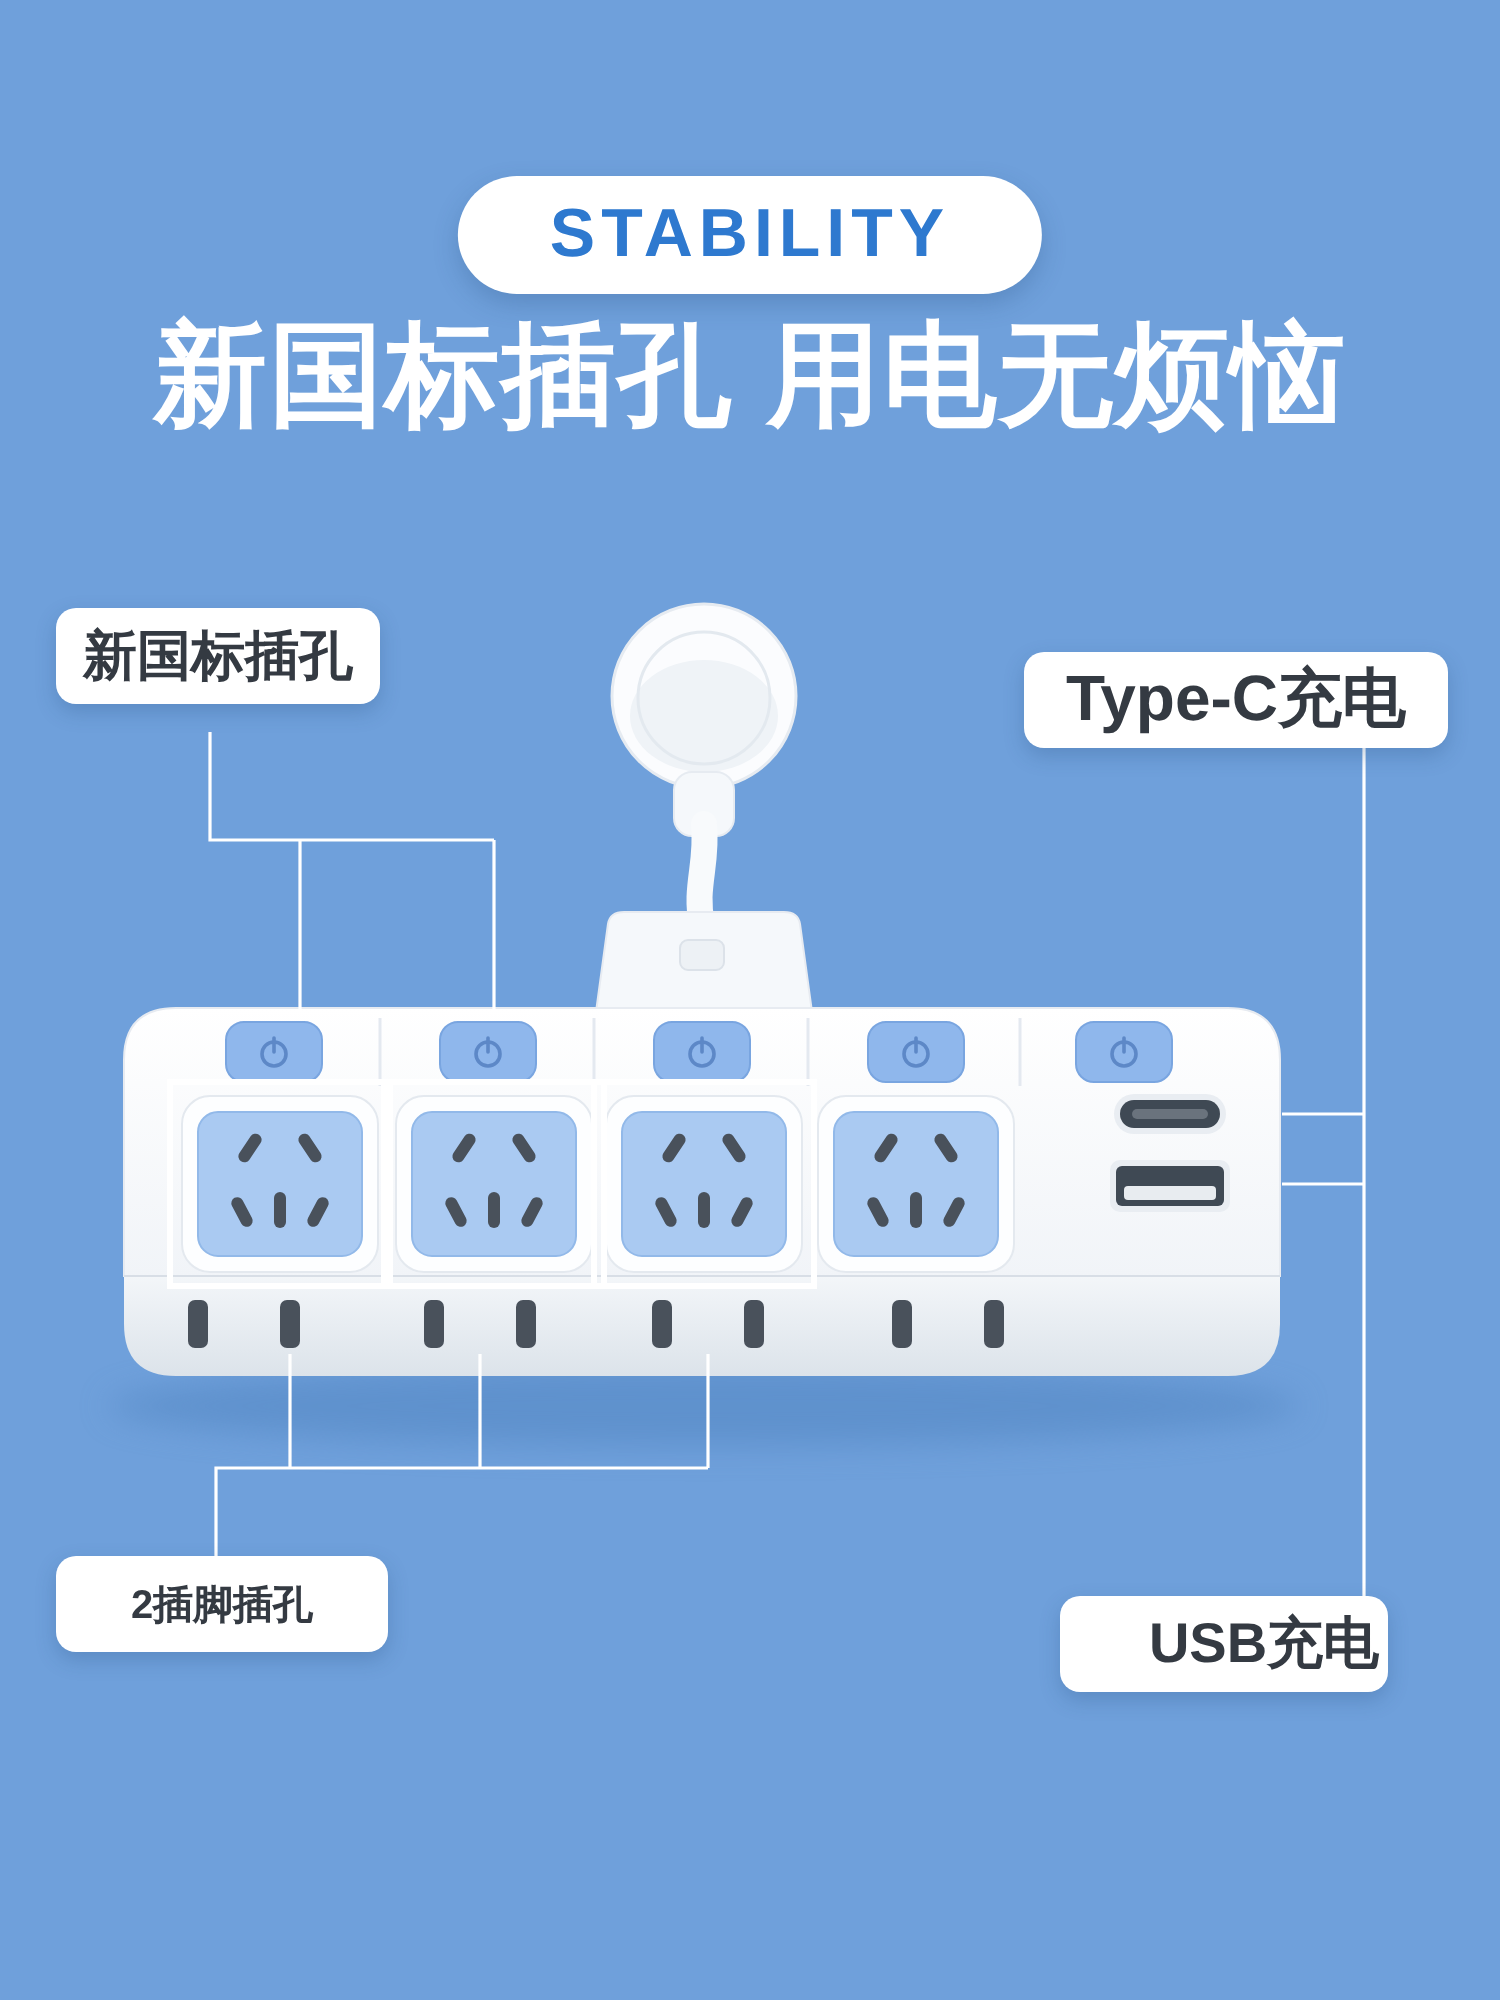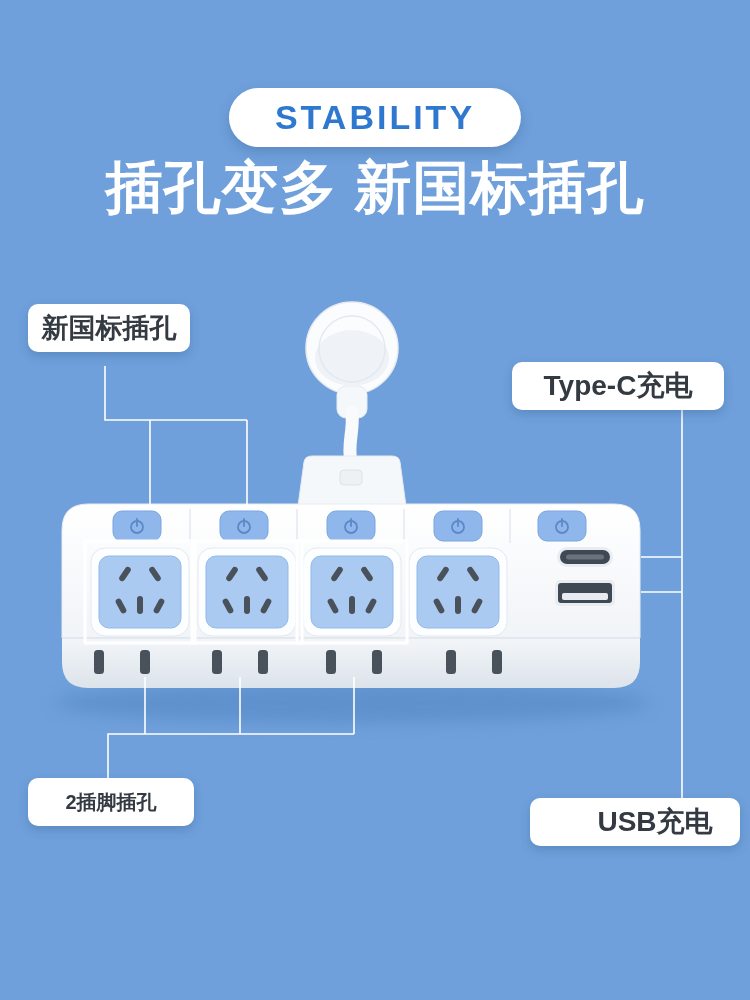--- a/index.html
+++ b/index.html
@@ -15,43 +15,43 @@
   .badge span { font-size:34px; font-weight:bold; letter-spacing:3px; color:var(--badge-text,#2E79CF); }
 
   .heading { position:absolute; top:150px; left:0; width:100%; text-align:center;
     font-size:57px; font-weight:bold; color:var(--heading-text,#FFFFFF); letter-spacing:1px; z-index:3; }
 
   .callout { position:absolute; background:#fff; border-radius:10px;
     display:flex; align-items:center; justify-content:center;
     box-shadow:0 4px 10px rgba(35,74,124,.25); font-weight:bold;
     color:var(--label-text,#343A42); z-index:3; }
   #callout-new    { left:28px;  top:304px; width:162px; height:48px; font-size:27px; }
-  #callout-typec  { left:512px; top:326px; width:212px; height:48px; font-size:28px;margin-top:36px; }
+  #callout-typec  { left:512px; top:326px; width:212px; height:48px; font-size:32px; }
   #callout-twopin { left:28px;  top:778px; width:166px; height:48px; font-size:20px; }
-  #callout-usb    { left:530px; top:798px; width:210px; height:48px; font-size:28px;padding-left:40px; }
+  #callout-usb    { left:530px; top:798px; width:164px; height:48px; font-size:28px;padding-left:40px; }
 
   .callout-line { stroke:var(--callout-line,#FFFFFF); stroke-width:1.6; fill:none; }
   .switch-body  { fill:var(--switch-blue,#8FB7EC); stroke:#79A5E0; stroke-width:1; }
   .switch-glyph { stroke:#5D88C7; stroke-width:1.8; fill:none; stroke-linecap:round; }
   .socket-outer { fill:#FDFEFF; stroke:#E4E9EF; stroke-width:1; }
   .socket-inner { fill:var(--socket-blue,#AACAF2); stroke:#92B9E9; stroke-width:1; }
   .hole { fill:var(--hole-dark,#49515B); }
   .highlight-box { fill:none; stroke:#fff; stroke-width:3; }
   .sep { stroke:#E4E9F0; stroke-width:1.5; }
 </style>
 </head>
 <body>
 
 <div class="page">
 
   <div class="badge">
     <span>STABILITY</span>
   </div>
 
-  <div class="heading">插孔变多 新国标插孔</div>
+  <div class="heading">新国标插孔 用电无烦恼</div>
 
   <svg class="scene" viewBox="0 0 750 1000">
     <defs>
       <linearGradient id="gradTop" x1="0" y1="0" x2="0" y2="1">
         <stop offset="0" stop-color="#FFFFFF"></stop>
           <stop offset="1" stop-color="#F1F4F8"></stop>
       </linearGradient>
       <linearGradient id="gradSide" x1="0" y1="0" x2="0" y2="1">
         <stop offset="0" stop-color="#F3F6F9"></stop>
           <stop offset="1" stop-color="#DCE3EA"></stop>

